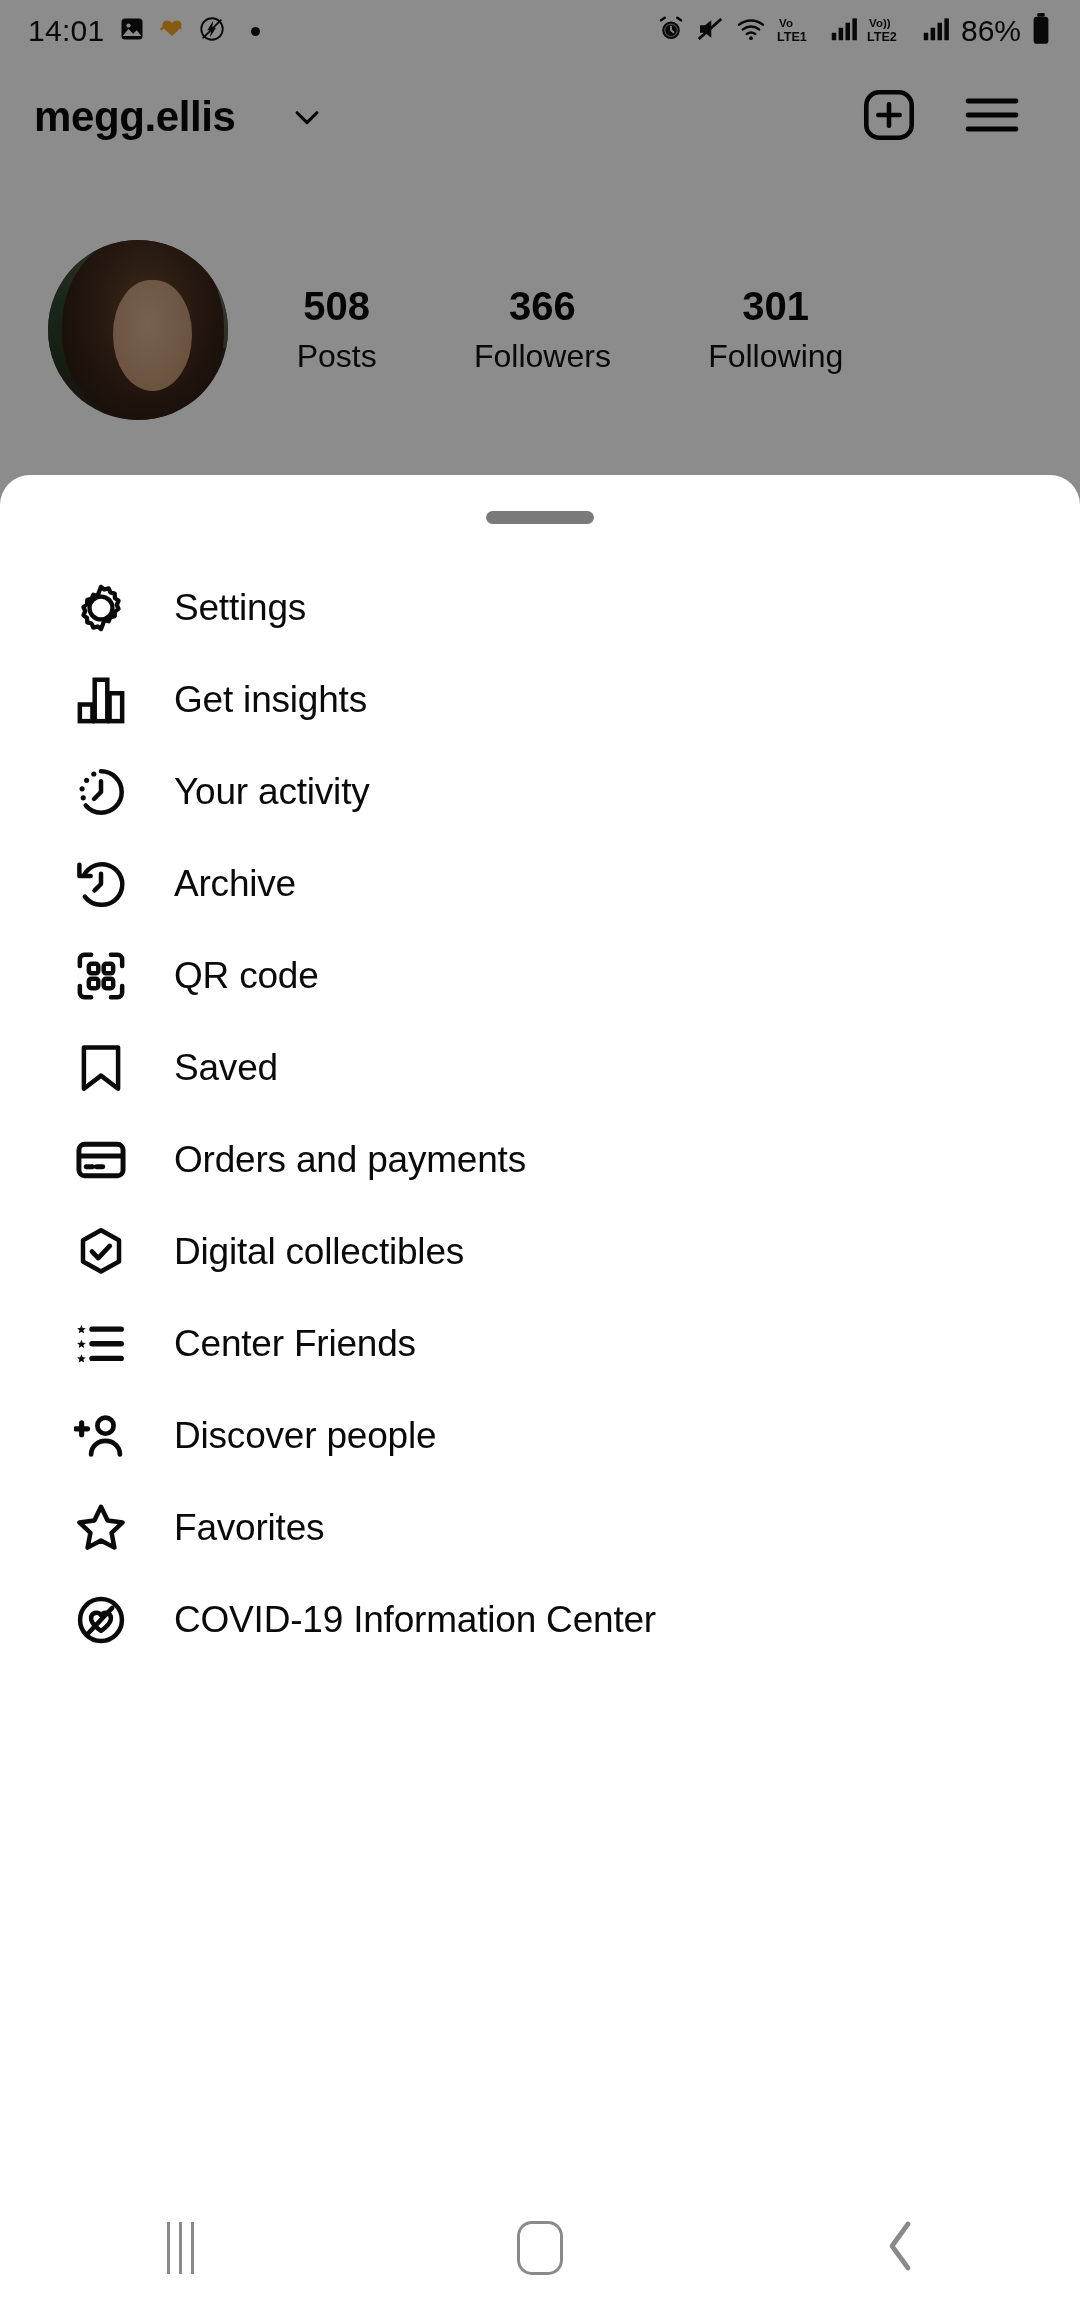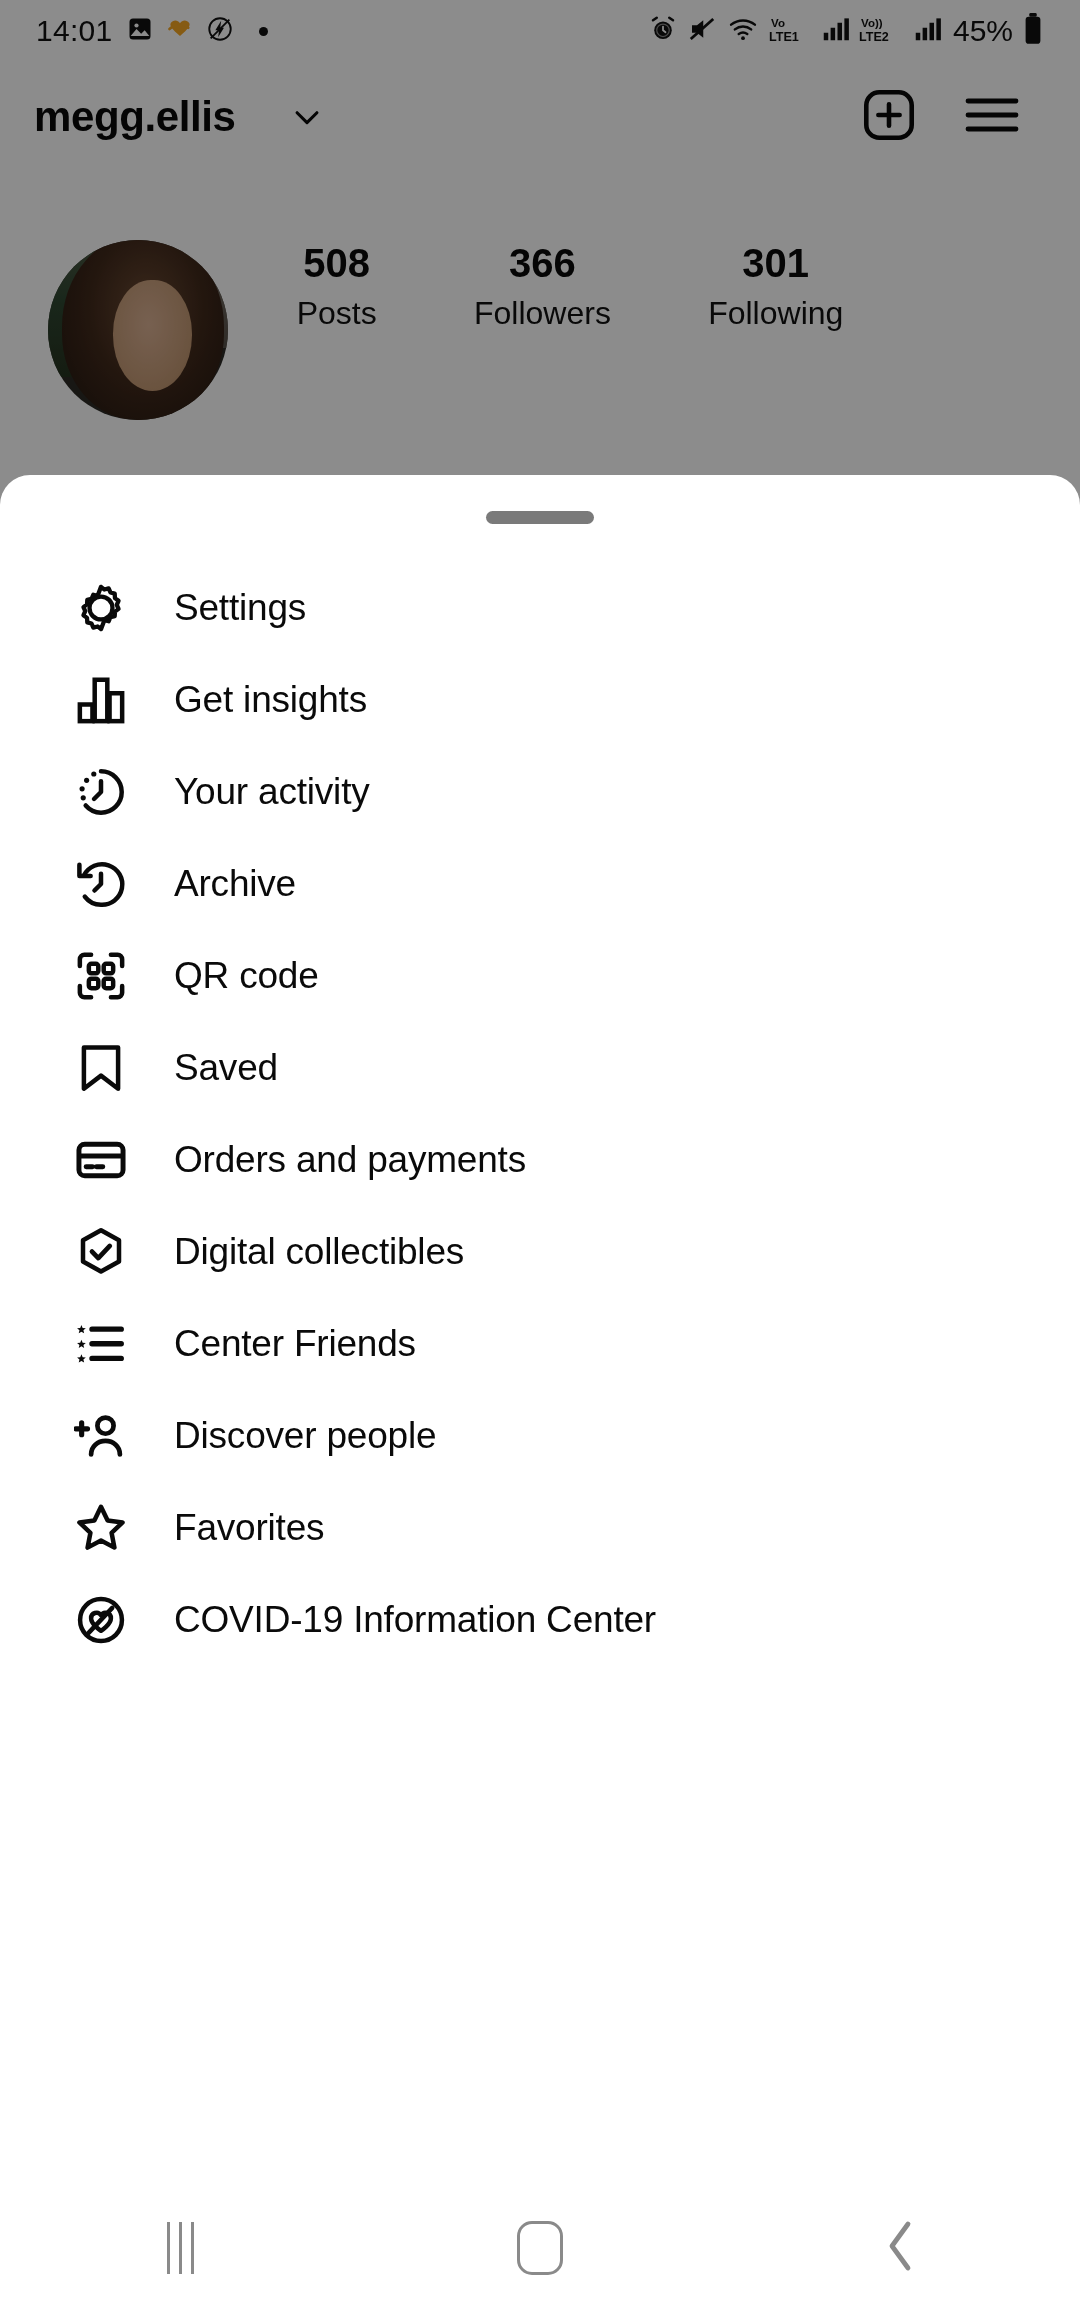--- a/index.html
+++ b/index.html
@@ -10,41 +10,41 @@
   }
   #screen { position:relative; width:1080px; height:2316px; background:#ffffff; }
 
   
   .app-bg {
     position:absolute; inset:0 0 136px 0;
     background:#ffffff;
   }
   .statusbar {
     position:absolute; left:0; top:0; width:1080px; height:62px;
-    display:flex; align-items:center; padding:0 36px;
+    display:flex; align-items:center; padding:0 28px;
   }
   .sb-time {
     font-size:30px; font-weight:500; color:#111; letter-spacing:.3px;
   }
   .sb-left-icons { display:flex; align-items:center; gap:11px; margin-left:13px; }
   .sb-right { margin-left:auto; display:flex; align-items:center; gap:9px; }
   .sb-pct { font-size:30px; color:#111; font-weight:400; margin-left:2px; }
   .sb-dot { width:9px; height:9px; border-radius:50%; background:#111; margin-left:14px; }
 
   .header {
     position:absolute; left:0; top:62px; width:1056px; height:110px;
     display:flex; align-items:center; padding:0 34px;gap:41px;
   }
   .username { font-size:42px; font-weight:700; color:#0a0a0a; letter-spacing:-0.4px; }
   .chev-down { margin-left:14px; display:flex; }
   .header-actions { margin-left:auto; display:flex; align-items:center; gap:44px; }
 
   .profile-row {
     position:absolute; left:0; top:240px; width:940px; height:180px;
-    display:flex; padding:0 48px;
+    display:flex; align-items:center; padding:0 48px;
   }
   .avatar {
     width:180px; height:180px; border-radius:50%; overflow:hidden;
     flex:0 0 auto; position:relative;
     background:#2c2a26;
   }
   .avatar .hair {
     position:absolute; left:8%; top:-4%; width:90%; height:104%;
     background:radial-gradient(ellipse at 52% 40%, #6b4a33 0%, #40291b 48%, #20150e 100%);
     border-radius:50% 50% 46% 46%;
@@ -182,21 +182,21 @@
             </svg>
         </span>
         <span>
           <svg width="30" height="30" viewBox="0 0 24 24">
               <rect x="3" y="15" width="3.6" height="6" fill="#111"></rect>
               <rect x="8.5" y="11" width="3.6" height="10" fill="#111"></rect>
               <rect x="14" y="7" width="3.6" height="14" fill="#111"></rect>
               <rect x="19.5" y="3.5" width="3.6" height="17.5" fill="#111"></rect>
             </svg>
         </span>
-        <span class="sb-pct">45%</span>
+        <span class="sb-pct">86%</span>
         <span>
           <svg width="22" height="32" viewBox="0 0 16 26">
               <rect x="5" y="0" width="6" height="3" rx="1" fill="#111"></rect>
               <rect x="2" y="3" width="12" height="22" rx="2.5" fill="#111"></rect>
             </svg>
         </span>
       </span>
     </div>
 
     <div class="header">

